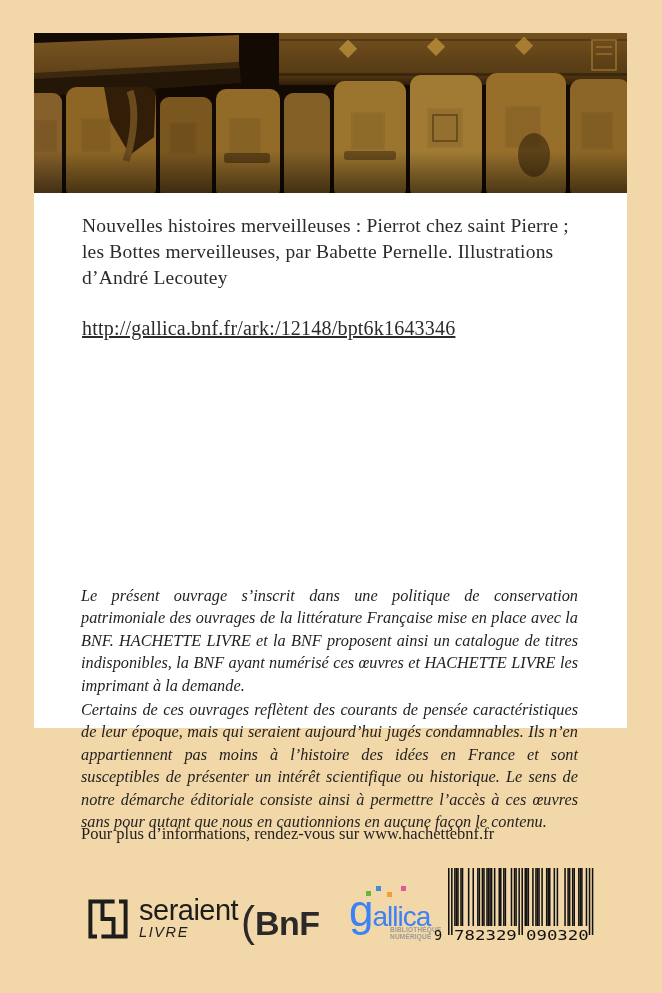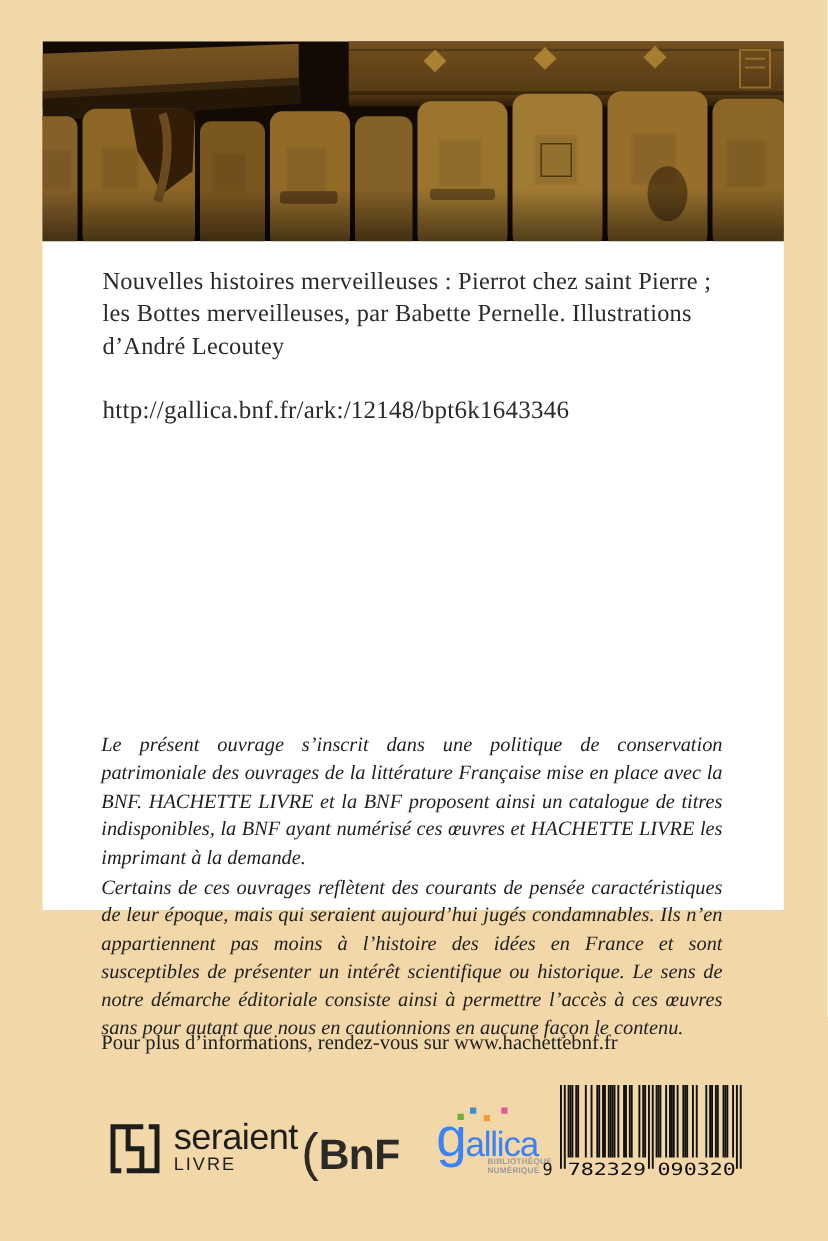--- a/index.html
+++ b/index.html
@@ -15,39 +15,39 @@
     width:593px;height:695px;
     background:#ffffff;
   }
   .photo{position:absolute;left:0;top:0;width:593px;height:160px;display:block;}
   .title{
     position:absolute;left:48px;top:180px;width:510px;
     font-size:19.5px;line-height:26px;color:#2b2b2b;letter-spacing:.2px;
   }
   .ark{
     position:absolute;left:48px;top:284px;
-    font-size:20px;color:#2b2b2b;letter-spacing:.2px;
+    font-size:20px;color:#2b2b2b;letter-spacing:.2px;text-decoration:underline;
   }
   .par{
     position:absolute;left:47px;width:497px;margin:0;
     text-align:justify;
     font-size:16.3px;line-height:22.4px;color:#1f1f1f;font-style:italic;
   }
   .p1{top:552px;}
   .p2{top:666px;}
   .info{
     position:absolute;left:47px;top:791px;
     font-size:16.5px;color:#1f1f1f;
   }
   
   .logo{position:absolute;font-family:"Liberation Sans", sans-serif;}
   .hachette{left:52px;top:864px;display:flex;gap:9px;align-items:flex-start;}
   .h-icon{width:44px;height:44px;}
   .h-name{font-size:29px;line-height:27px;font-weight:500;color:#1d1d1b;letter-spacing:-.5px;}
-  .h-sub{font-size:14.5px;line-height:16px;font-weight:500;color:#1d1d1b;letter-spacing:1.6px;}
+  .h-sub{font-size:14.5px;line-height:16px;font-weight:500;color:#1d1d1b;letter-spacing:1.6px;font-style:italic;}
   .bnf{left:207px;top:868px;color:#2b2a28;white-space:nowrap;}
   .bnf-brace{font-size:42px;font-weight:500;line-height:40px;display:inline-block;transform:translateY(1px);}
   .bnf-text{font-size:34px;font-weight:700;line-height:40px;letter-spacing:-.5px;}
   .gallica{left:315px;top:851px;width:100px;height:64px;}
   .g-word{position:absolute;left:0;top:2px;color:#3b82f6;font-weight:400;letter-spacing:-1px;white-space:nowrap;}
   .g-initial{font-size:44px;}
   .g-rest{font-size:28px;}
   .g-sub{position:absolute;left:41px;top:42px;font-size:6.5px;line-height:7px;color:#9b9b9b;letter-spacing:.2px;font-weight:700;}
   .dot{position:absolute;width:5px;height:5px;}
   .dot1{left:17px;top:7px;}

